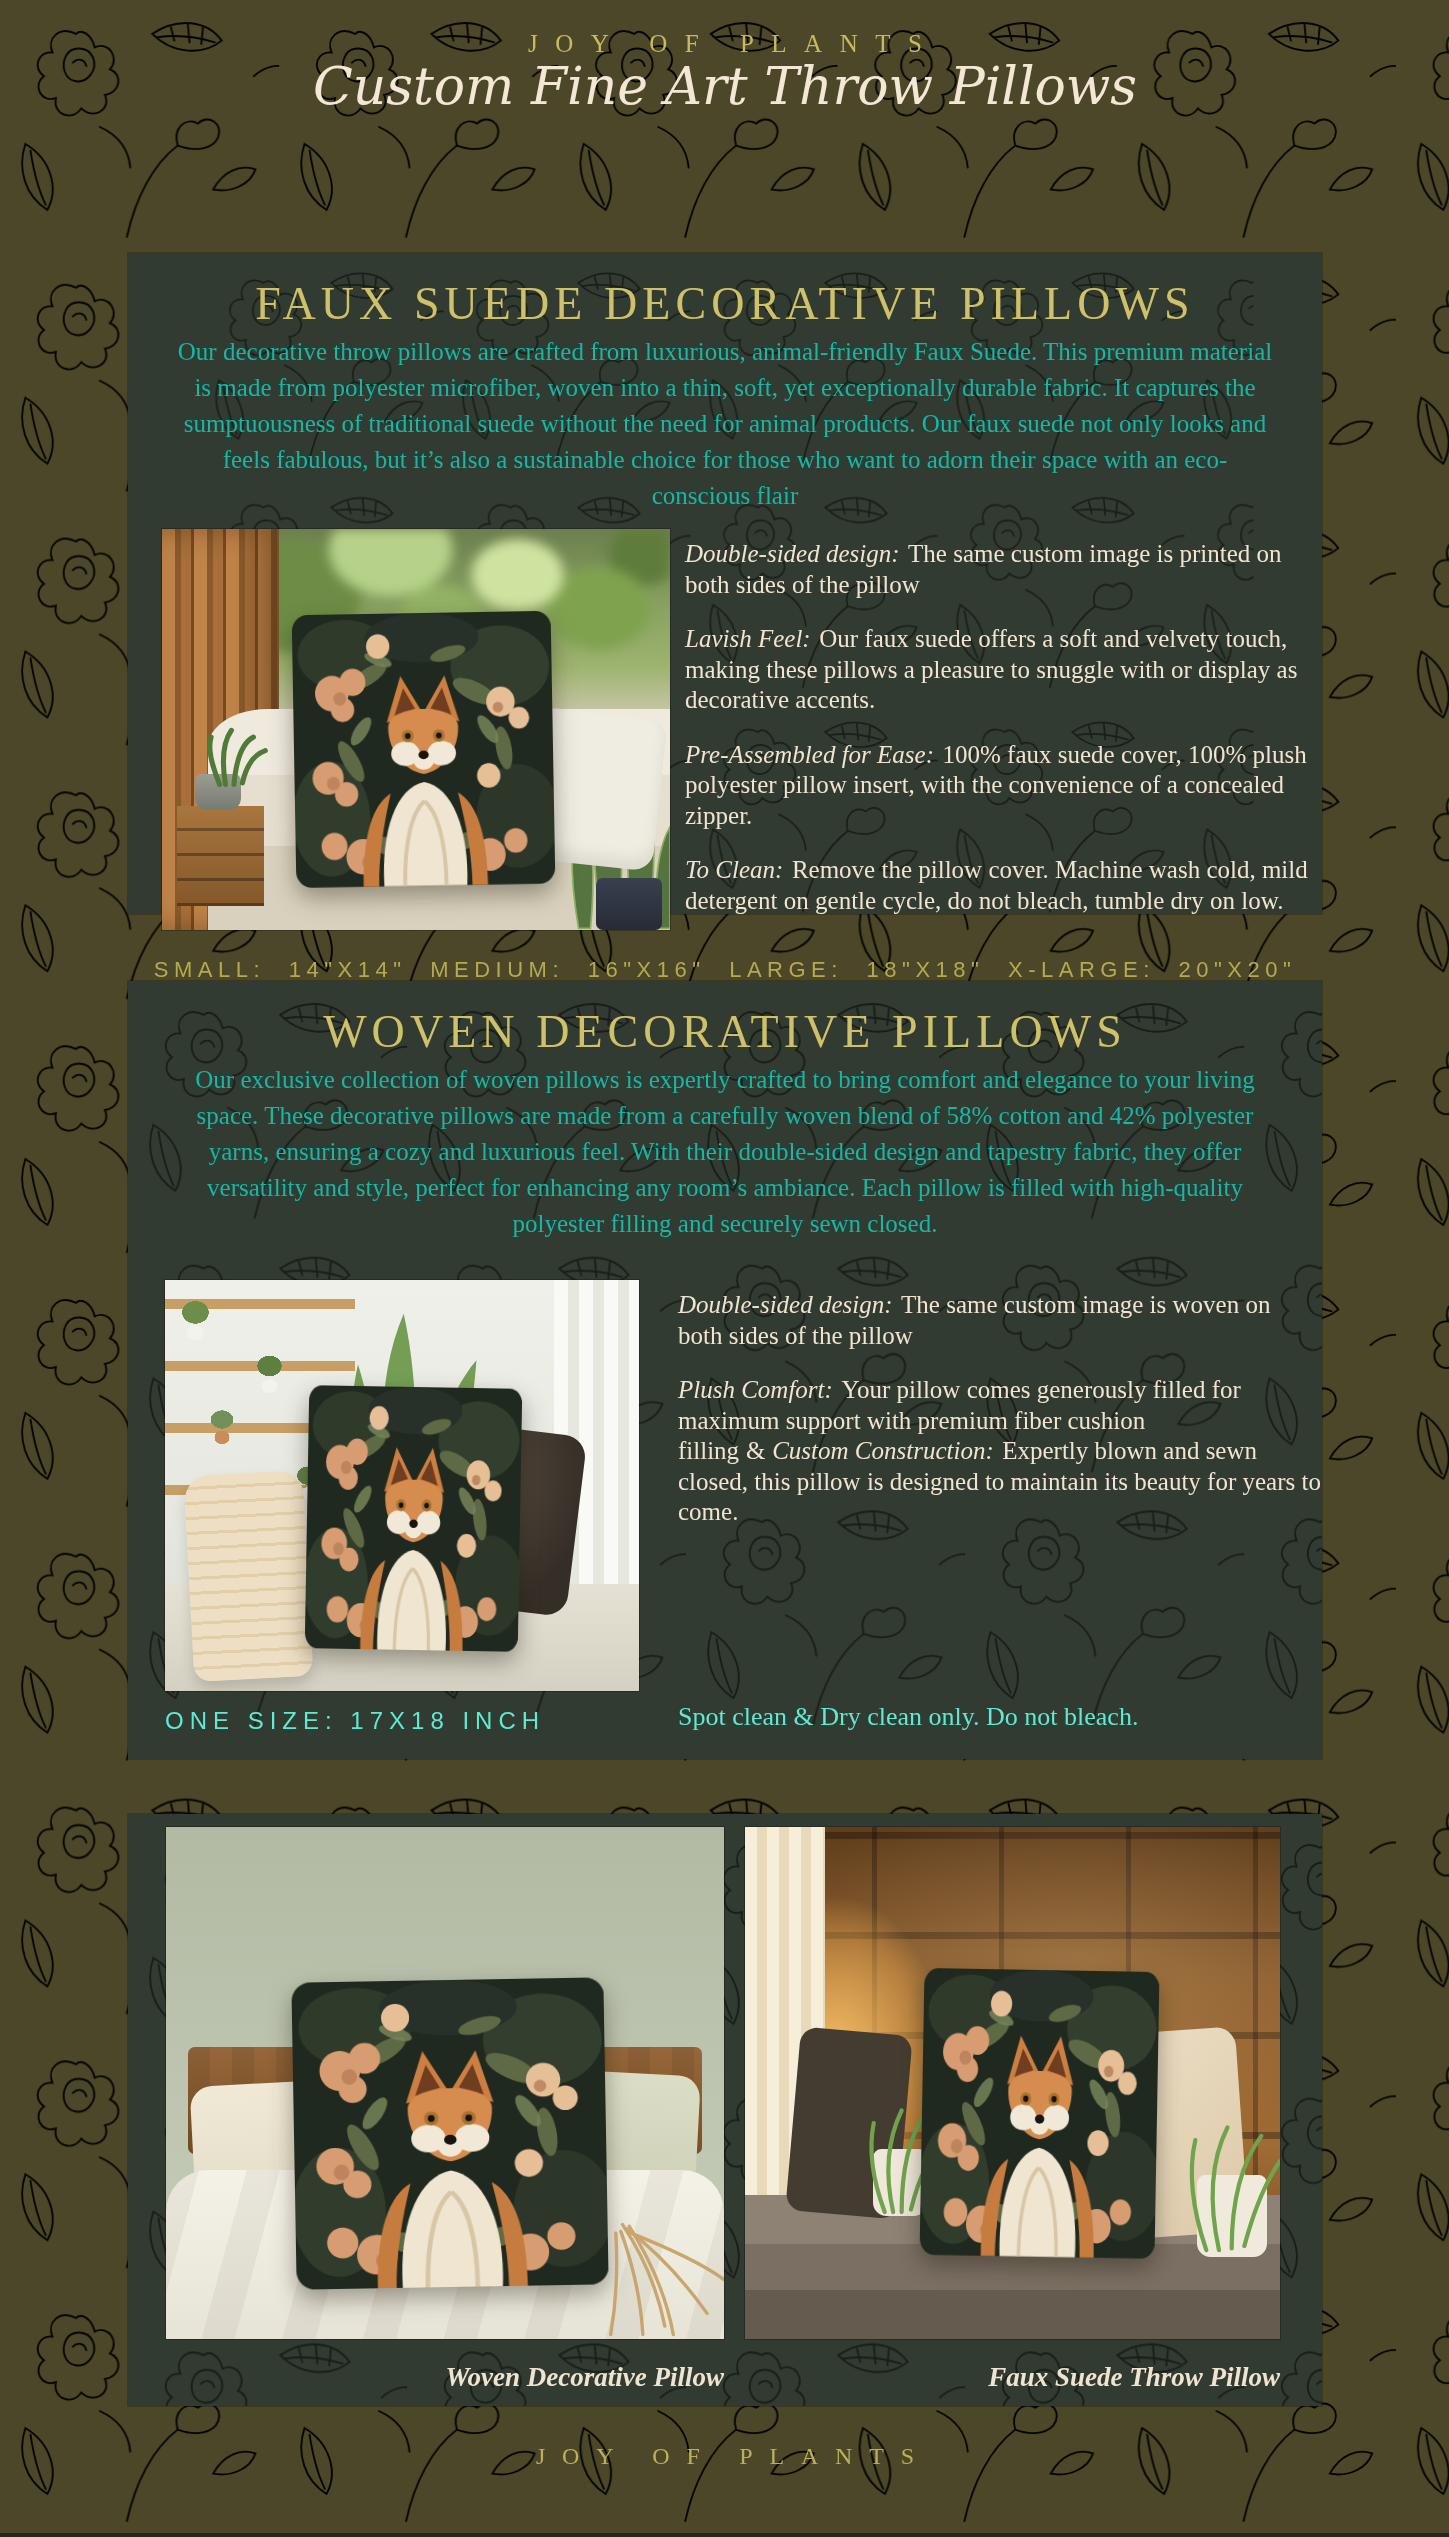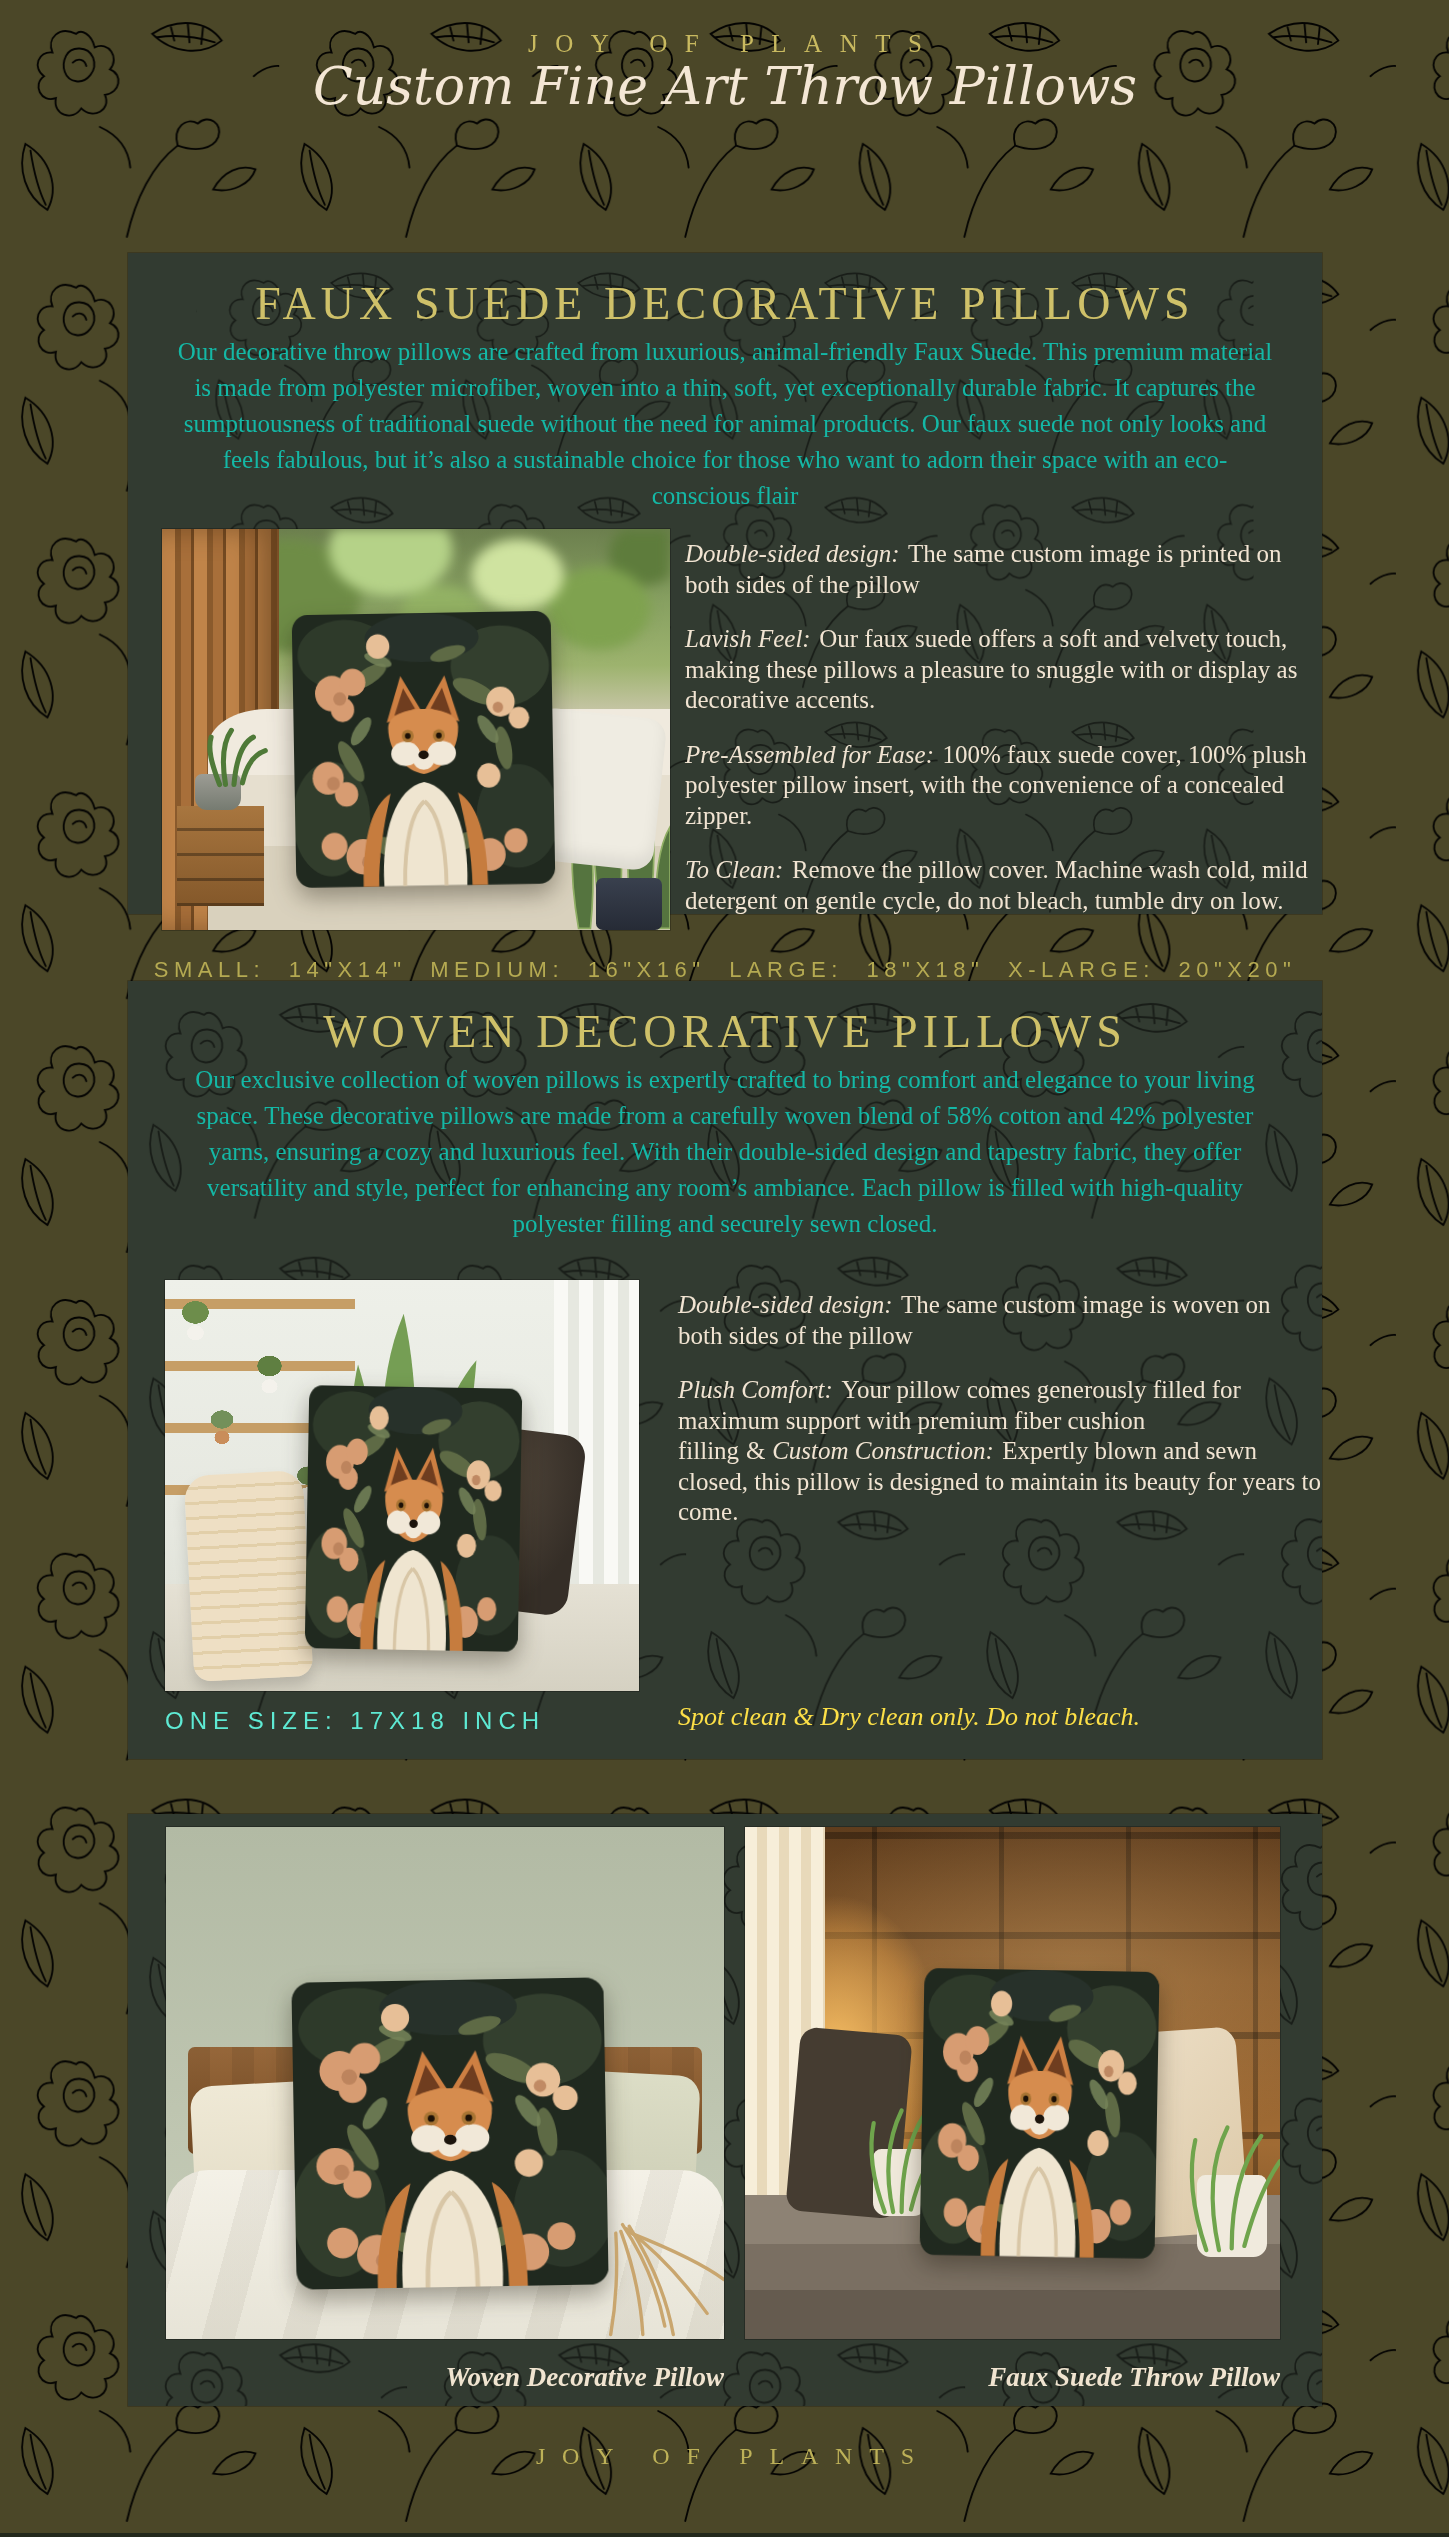--- a/index.html
+++ b/index.html
@@ -28,21 +28,21 @@
   .bullets{position:absolute;color:#f1e4d2;font-size:25px;line-height:1.22;}
   .bullets p{margin:0 0 24px 0;}
   .lead{font-style:italic;margin-right:8.5px;}
   .amp{margin:0 6.8px;}
   .note{font-style:italic;margin-left:6.8px;}
 
   .sizes{position:absolute;top:704px;left:0;right:0;text-align:center;color:#b5aa52;
          font-family:"Liberation Sans", sans-serif;font-size:22px;letter-spacing:.25em;word-spacing:.55em;}
   .one-size{position:absolute;top:726px;left:37px;width:474px;text-align:left;color:#5eead4;
             font-family:"Liberation Sans", sans-serif;font-size:24px;letter-spacing:.25em;}
-  .care{position:absolute;top:721px;left:550px;width:626px;color:#fde047;font-size:26px;font-style:italic;}
+  .care{position:absolute;top:721px;left:550px;width:626px;color:#5eead4;font-size:26px;}
 
   .caption{position:absolute;top:548px;width:558px;text-align:right;color:#f0e4d0;
            font-style:italic;font-weight:bold;font-size:27px;}
   .footer-brand{position:absolute;top:2443px;left:0;right:0;text-align:center;color:#bdb158;
                 font-size:24px;letter-spacing:.7em;text-indent:.7em;}
   .bottom-strip{position:absolute;bottom:0;left:0;right:0;height:5px;background:#23281c;}
 
   
   .p1-bg{inset:0;background:linear-gradient(180deg,#6c7f4e 0%,#87a061 18%,#9db36e 34%,#c8c6a8 46%,#e4decf 58%,#e9e3d4 100%);}
   .p1-bokeh{left:0;right:0;top:0;height:52%;filter:blur(6px);background:

